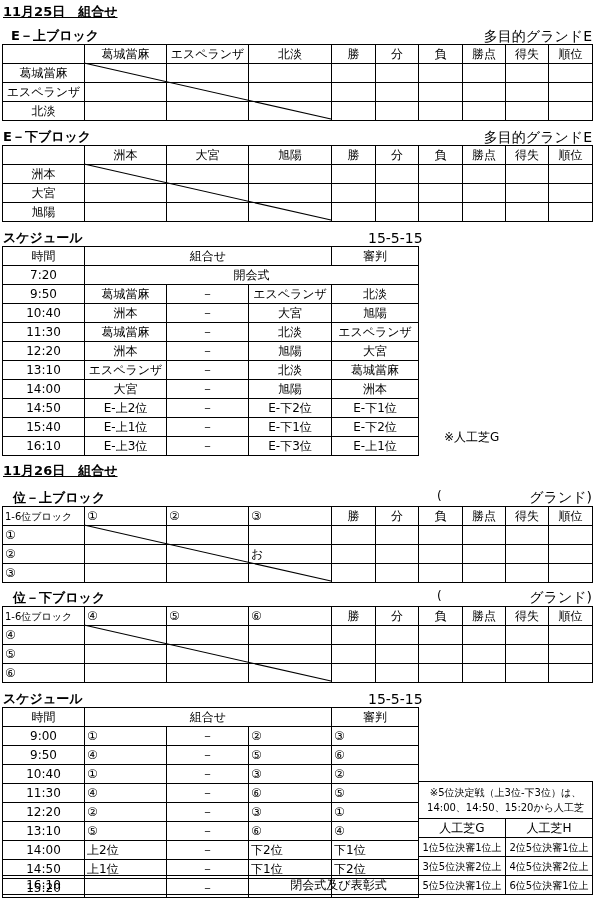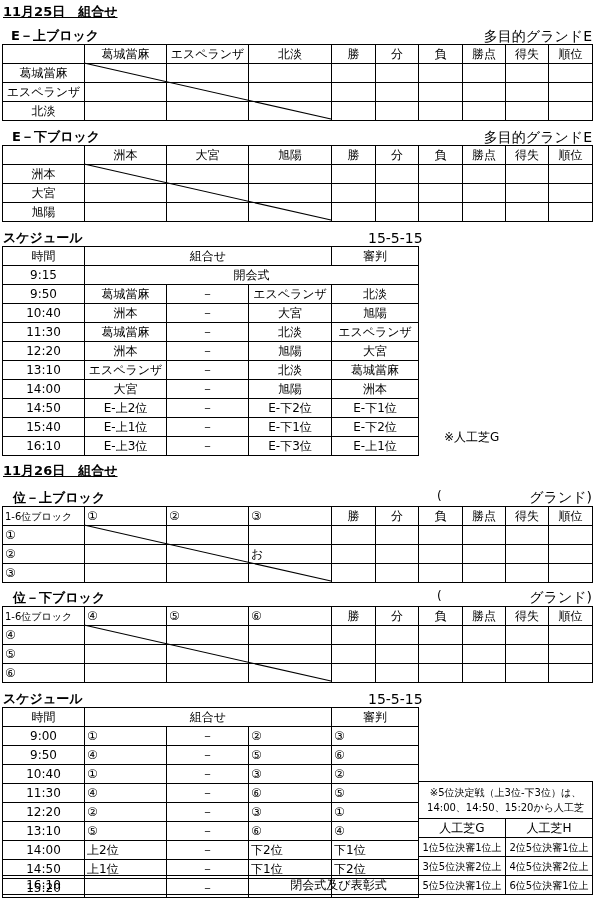--- a/index.html
+++ b/index.html
@@ -86,21 +86,21 @@
     <td></td>
         <td></td>
         <td></td>
   </tr>
 </tbody>
   </table>
 <svg class="diag" style="left:0;top:0;" width="600" height="907">
   <line x1="84" y1="63" x2="331" y2="119" stroke="#000" stroke-width="1.2"></line>
 </svg>
 
-<div class="abs block-title" style="left:12px;top:128px;">E－下ブロック</div>
+<div class="abs block-title" style="left:3px;top:128px;">E－下ブロック</div>
 <div class="abs right-label" style="right:8px;top:129px;">多目的グランドE</div>
 <table class="outer" style="left:2px;top:145px;width:590px;">
   <colgroup>
       <col style="width:82px">
       <col style="width:82px">
       <col style="width:82px">
       <col style="width:83px">
       <col style="width:44px">
       <col style="width:43px">
       <col style="width:44px">
@@ -173,21 +173,21 @@
       <col style="width:83px">
       <col style="width:87px">
     </colgroup>
   <tbody>
       <tr>
     <td>時間</td>
     <td colspan="3">組合せ</td>
     <td>審判</td>
   </tr>
   <tr>
-    <td>9:15</td>
+    <td>7:20</td>
     <td colspan="4">開会式</td>
   </tr>
   <tr>
     <td>9:50</td>
     <td>葛城當麻</td>
     <td>－</td>
     <td>エスペランザ</td>
     <td>北淡</td>
   </tr>
   <tr>

